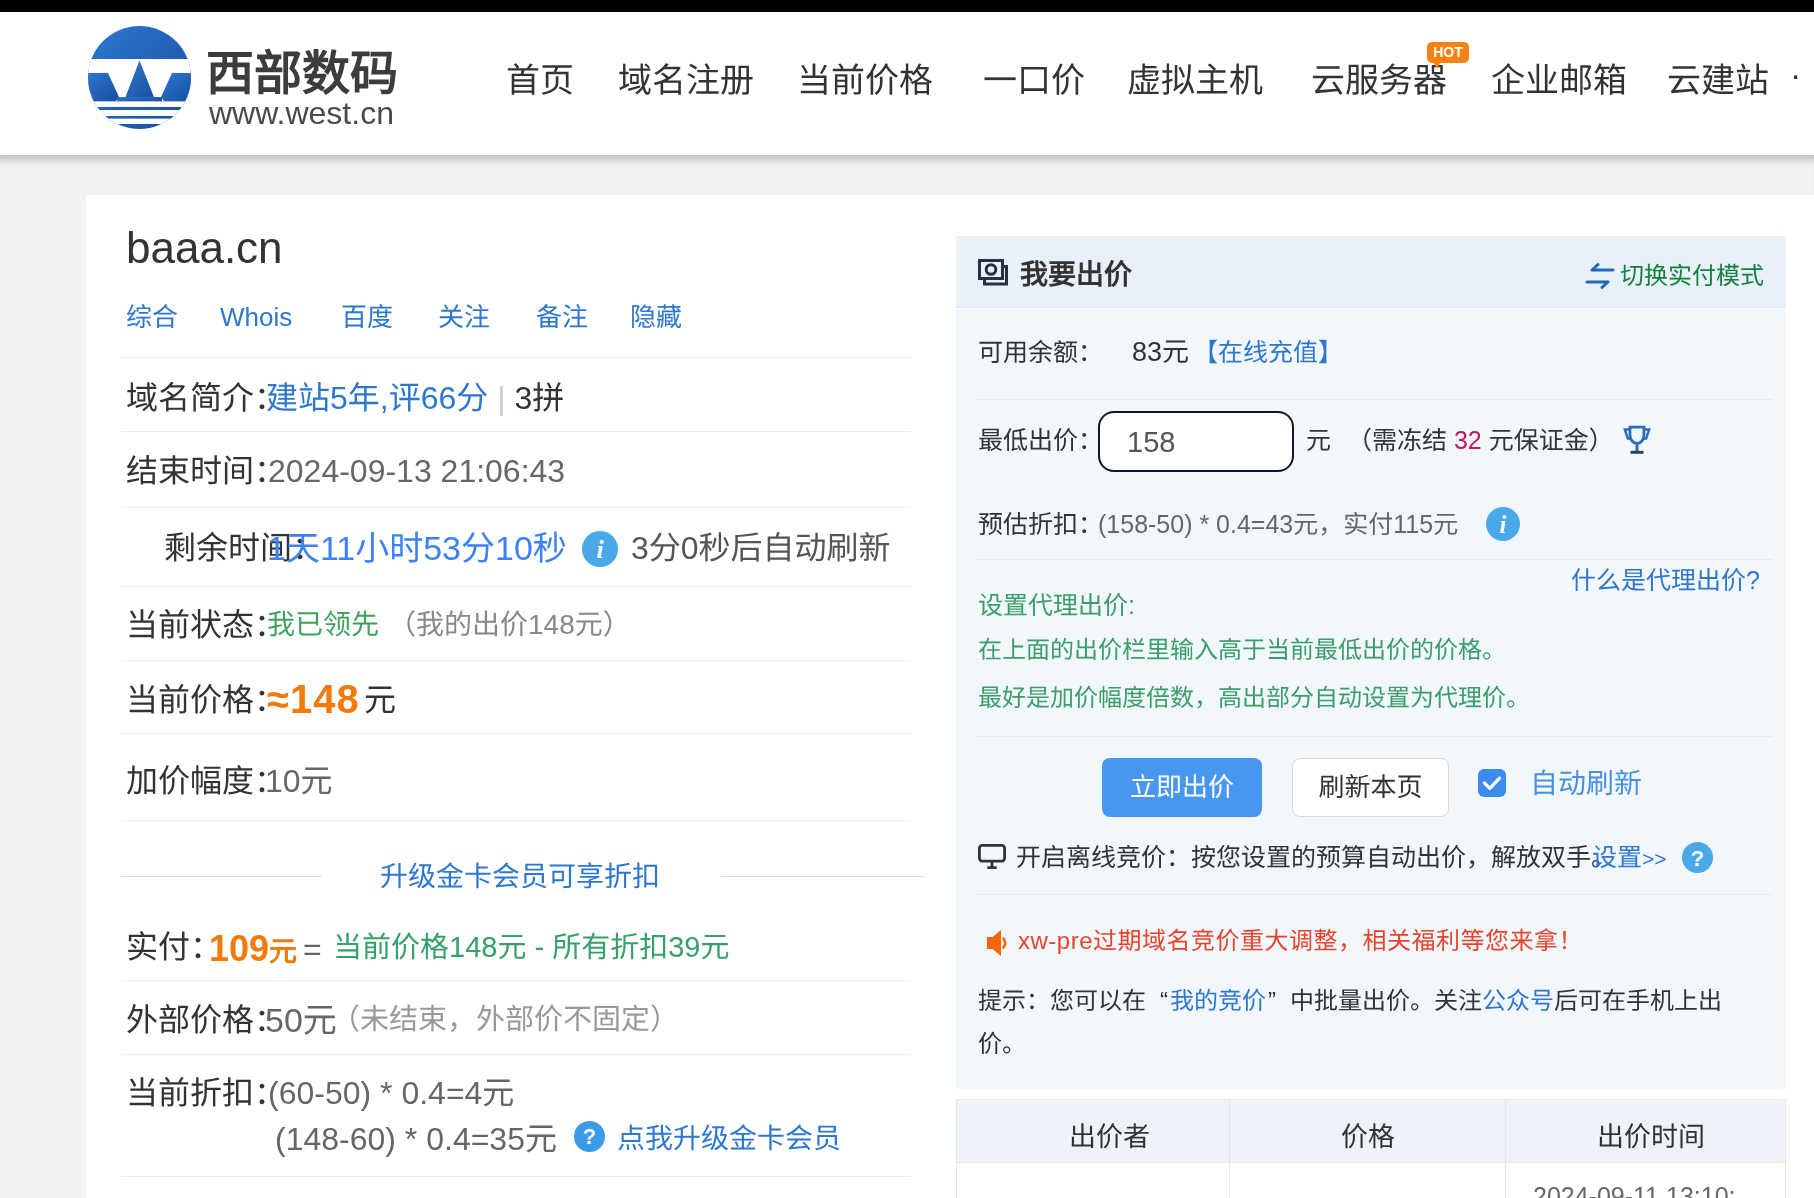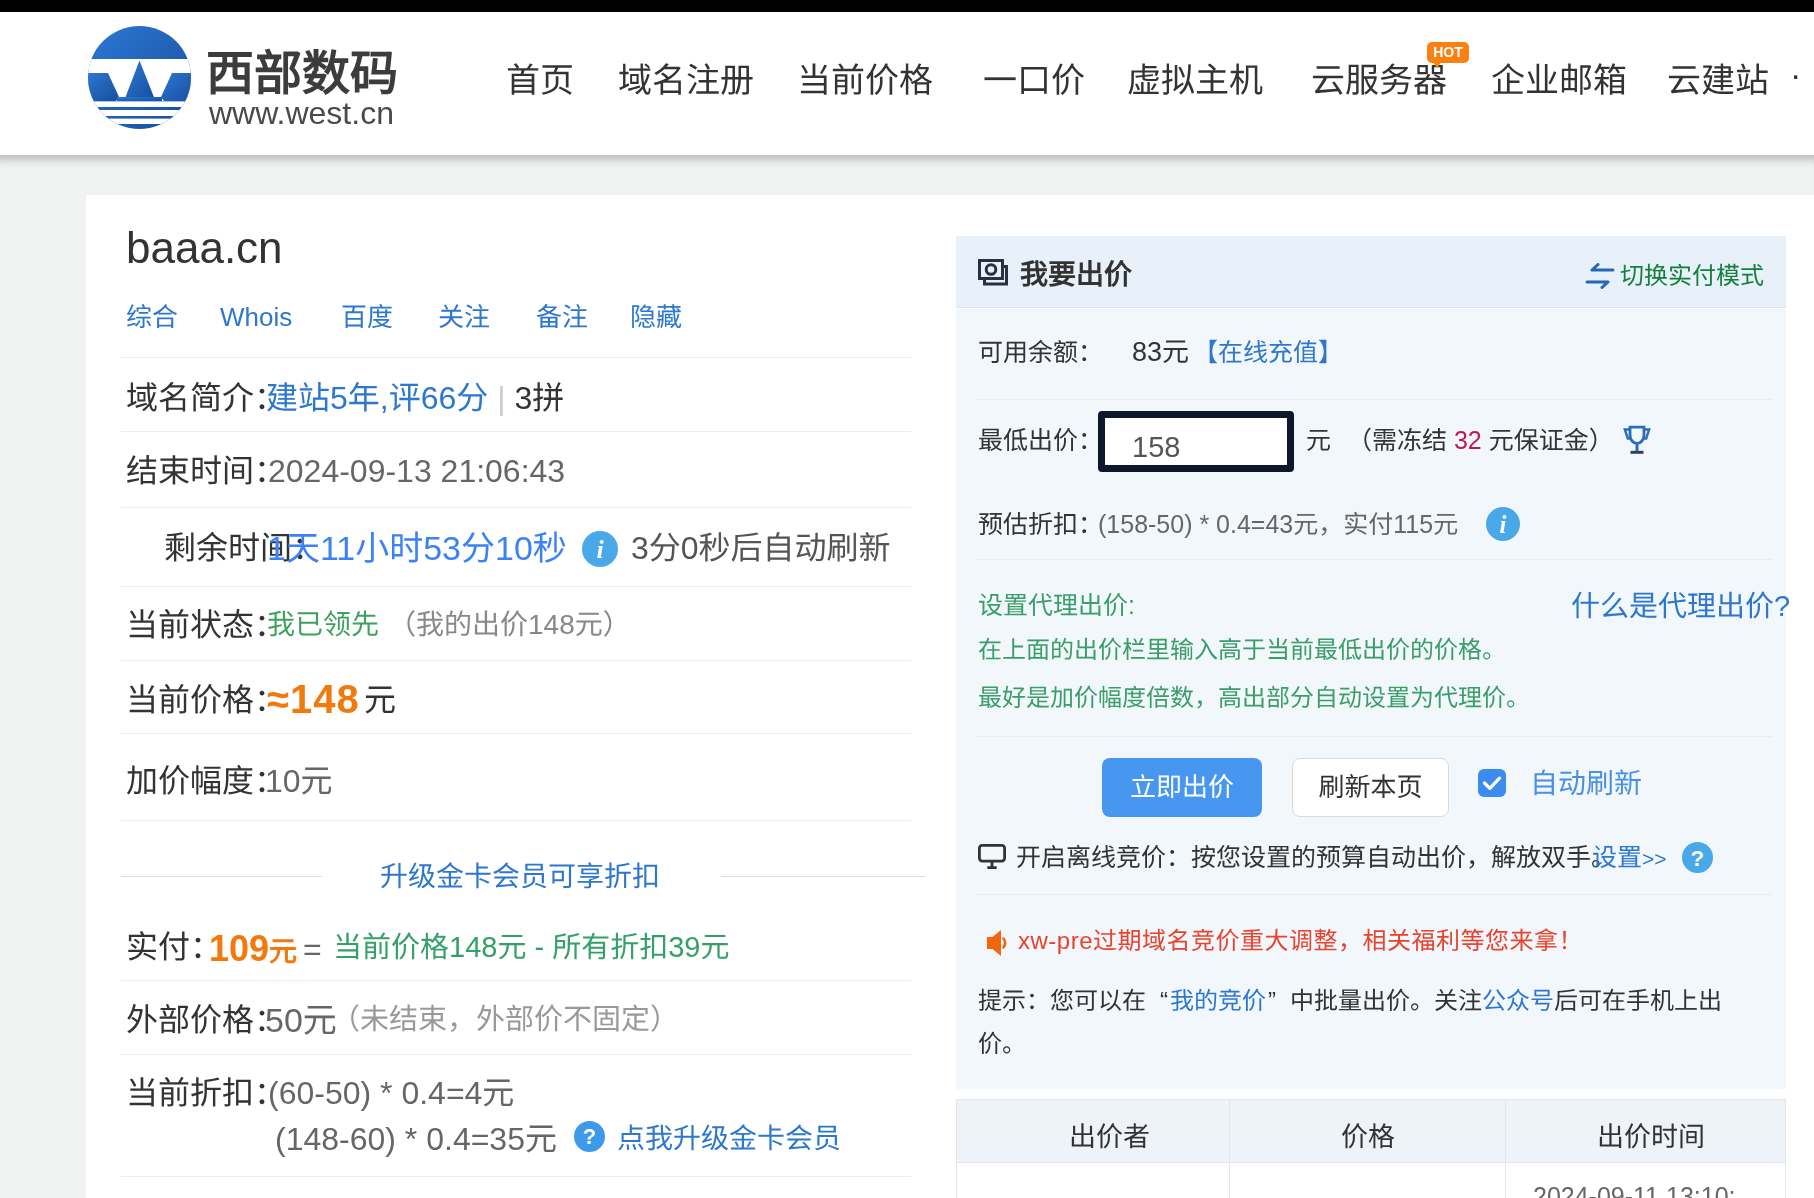--- a/index.html
+++ b/index.html
@@ -137,41 +137,41 @@
 </svg>
 <div class="abs" style="left:1620px; top:264px; font-size:24px; font-weight:normal; color:#15803d; line-height:1;">切换实付模式</div>
 
 <div class="abs" style="left:978px; top:340px; font-size:25px; color:#333; line-height:1;">可用余额：</div>
 <div class="abs" style="left:1132px; top:339px; font-size:27px; color:#333; line-height:1;">83元</div>
 <div class="abs blue" style="left:1193px; top:340px; font-size:25px; line-height:1;">【在线充值】</div>
 
 <div class="hr" style="left:976px; top:399px; width:796px; background:#e4ebf1;"></div>
 
 <div class="abs" style="left:978px; top:428px; font-size:25px; color:#333; line-height:1;">最低出价：</div>
-<div class="abs" style="left:1098px; top:411px; width:196px; height:61px; background:#fff; border:7px solid #0f172a; border-radius:4px; font-size:29px; color:#555; line-height:59px; padding-left:27px;">158</div>
+<div class="abs" style="left:1098px; top:411px; width:196px; height:61px; background:#fff; border:2px solid #0f172a; border-radius:16px; font-size:29px; color:#555; line-height:59px; padding-left:27px;">158</div>
 <div class="abs" style="left:1306px; top:428px; font-size:25px; color:#333; line-height:1;">元</div>
 <div class="abs" style="left:1347px; top:428px; font-size:25px; color:#333; line-height:1;">（需冻结 <span style="color:#be185d;">32</span> 元保证金）</div>
 <svg class="abs" style="left:1623px; top:425px;" width="28" height="30" viewBox="0 0 28 30">
   <path d="M 7 2.2 H 21 V 10 A 7 8.5 0 0 1 7 10 Z" fill="none" stroke="#2a6db8" stroke-width="2.8"></path>
   <path d="M 6.5 4.5 L 1.8 4.5 L 4.8 13.5 L 8 13.5 M 21.5 4.5 L 26.2 4.5 L 23.2 13.5 L 20 13.5" fill="none" stroke="#2a6db8" stroke-width="2.4"></path>
   <path d="M 14 19.5 V 26" stroke="#2a6db8" stroke-width="3"></path>
   <path d="M 7.5 27.3 H 20.5" stroke="#31415c" stroke-width="3"></path>
 </svg>
 
 <div class="abs" style="left:978px; top:512px; font-size:25px; color:#333; line-height:1;">预估折扣：</div>
 <div class="abs" style="left:1098px; top:512px; font-size:25px; color:#666; line-height:1;">(158-50) * 0.4=43元，实付115元</div>
 <svg class="abs" style="left:1486px; top:507px;" width="34" height="34" viewBox="0 0 33 33">
   <circle cx="16.5" cy="16.5" r="16.5" fill="#49a8e8"></circle>
   <text x="16.5" y="25.5" font-size="24" font-family="Liberation Serif,serif" font-style="italic" font-weight="bold" fill="#fff" text-anchor="middle">i</text>
 </svg>
 
 <div class="hr" style="left:976px; top:559px; width:796px; background:#e4ebf1;"></div>
 
 <div class="abs" style="left:978px; top:593px; font-size:25px; color:#3b9e68; line-height:1;">设置代理出价:</div>
-<div class="abs blue" style="left:1571px; top:592px; font-size:29px; line-height:1;">什么是代理出价?</div>
+<div class="abs blue" style="left:1571px; top:568px; font-size:25px; line-height:1;">什么是代理出价?</div>
 <div class="abs" style="left:978px; top:638px; font-size:24px; color:#3b9e68; line-height:1;">在上面的出价栏里输入高于当前最低出价的价格。</div>
 <div class="abs" style="left:978px; top:686px; font-size:24px; color:#3b9e68; line-height:1;">最好是加价幅度倍数，高出部分自动设置为代理价。</div>
 
 <div class="hr" style="left:976px; top:736px; width:796px; background:#e4ebf1;"></div>
 
 <div class="abs" style="left:1102px; top:758px; width:160px; height:59px; background:#4797f0; border-radius:8px; color:#fff; font-size:26px; text-align:center; line-height:59px;">立即出价</div>
 <div class="abs" style="left:1292px; top:758px; width:157px; height:59px; background:#fff; border:1px solid #d9d9d9; border-radius:8px; color:#333; font-size:26px; text-align:center; line-height:57px;">刷新本页</div>
 <div class="abs" style="left:1478px; top:769px; width:28px; height:28px; background:#3c8cf0; border-radius:6px;"></div>
 <svg class="abs" style="left:1478px; top:769px;" width="28" height="28" viewBox="0 0 26 26">
   <path d="M 6 13 L 11 18 L 20 8.5" fill="none" stroke="#fff" stroke-width="3" stroke-linecap="round" stroke-linejoin="round"></path>

